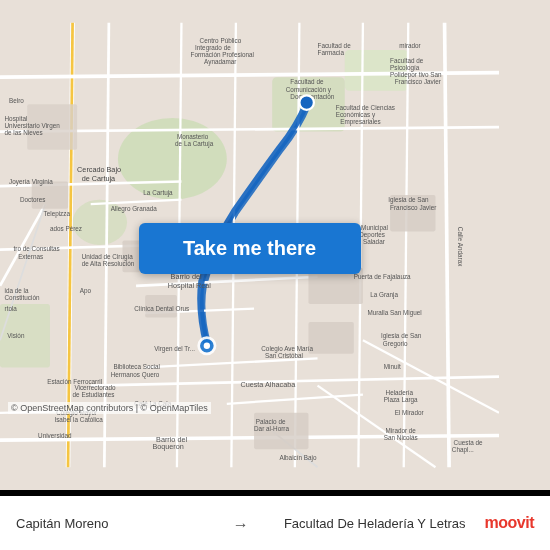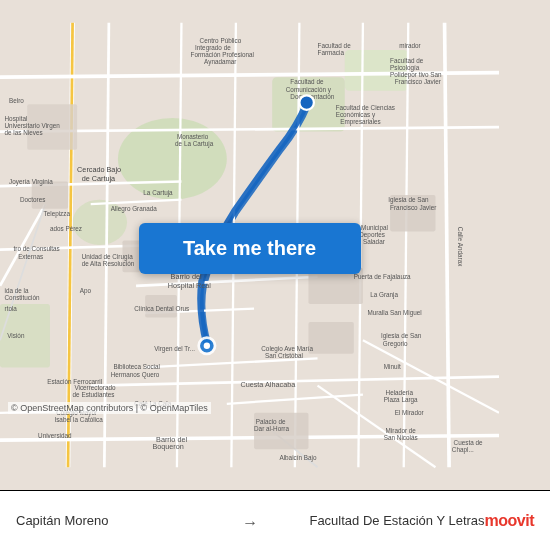--- a/index.html
+++ b/index.html
@@ -32,21 +32,21 @@
     #bottom-bar {
       position: absolute;
       bottom: 0;
       left: 0;
       width: 550px;
       height: 60px;
       background: #fff;
       display: flex;
       align-items: center;
       padding: 0 16px;
-      border-top: 1px solid #000000;
+      border-top: 6px solid #000000;
       z-index: 10;
     }
 
     .route-from {
       font-size: 13px;
       color: #333;
       font-weight: 500;
       flex: 1;
       white-space: nowrap;
       overflow: hidden;
@@ -68,20 +68,21 @@
       overflow: hidden;
       text-overflow: ellipsis;
       text-align: right;
     }
 
     .moovit-text {
       font-size: 16px;
       font-weight: bold;
       color: #e8372c;
       letter-spacing: -0.5px;
+      margin-left: 19px;
     }
 
     
     .take-me-there-btn {
       position: absolute;
       top: 223px;
       left: 50%;
       transform: translateX(-50%);
       background: #1976d2;
       color: white;
@@ -279,18 +280,18 @@
 
   <button class="take-me-there-btn">Take me there</button>
 
   <div class="copyright">© OpenStreetMap contributors | © OpenMapTiles</div>
 </div>
 
 <div id="bottom-bar">
   <div class="route-info">
     <span class="route-from">Capitán Moreno</span>
     <span class="arrow-icon">→</span>
-    <span class="route-to">Facultad De Estación Y Letras</span>
+    <span class="route-to">Facultad De Heladería Y Letras</span>
   </div>
   <div class="moovit-logo-area">
     <span class="moovit-text">moovit</span>
   </div>
 </div>
 
 </body></html>

